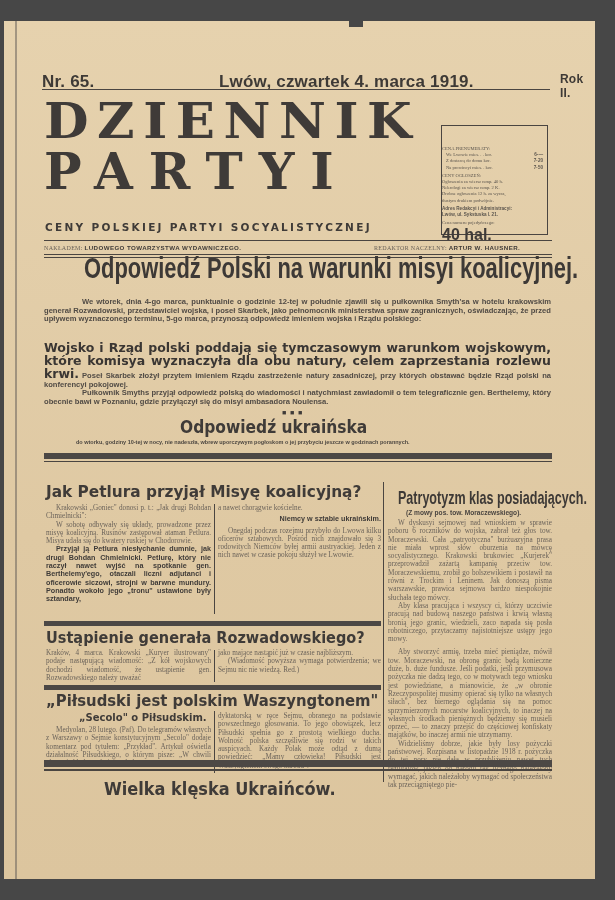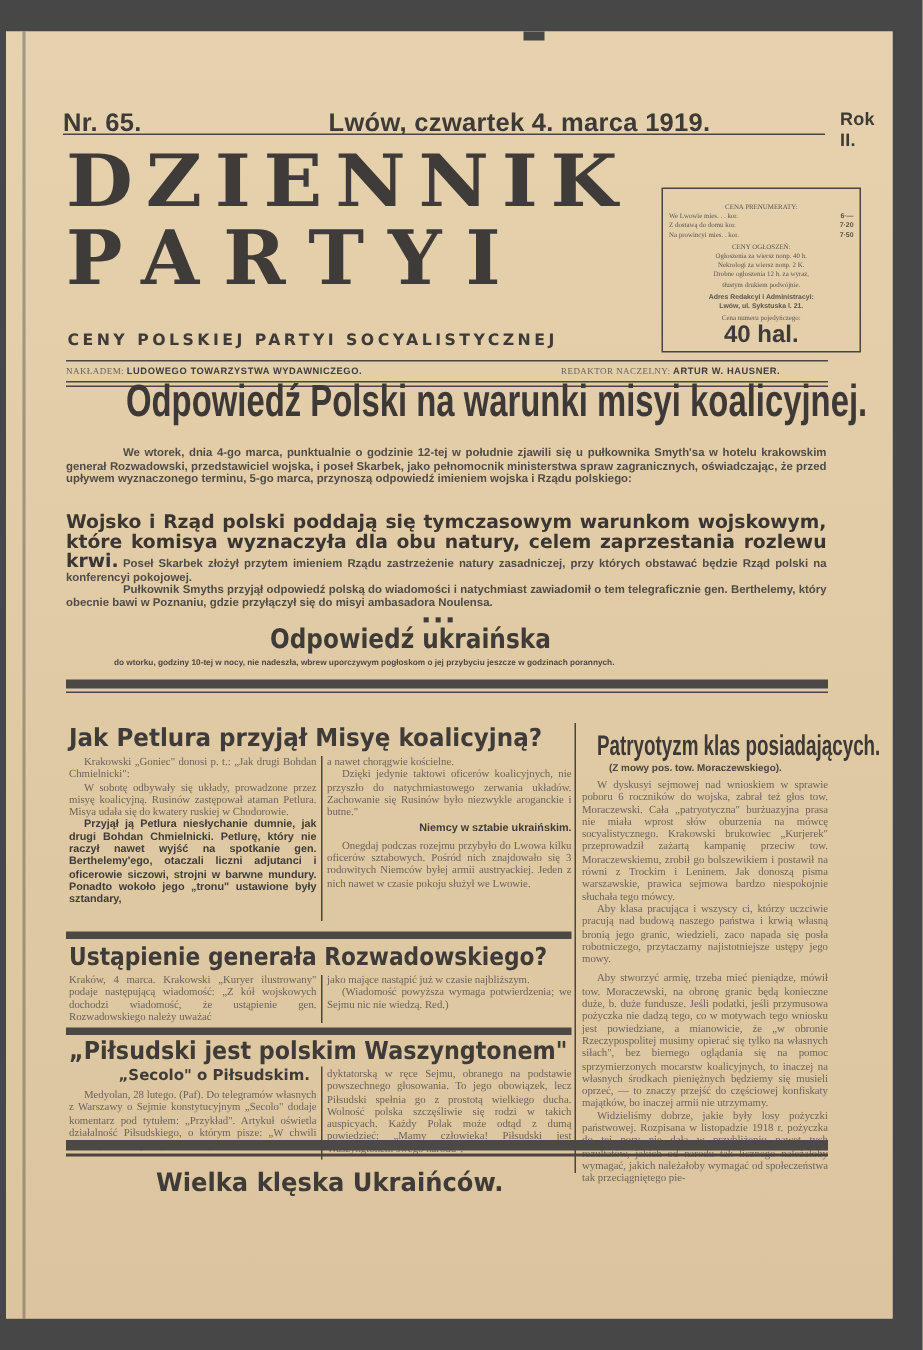--- a/index.html
+++ b/index.html
@@ -22,21 +22,21 @@
   .rule { position: absolute; height: 1px; background: #4a4541; }
   .rule2 { position: absolute; height: 2px; background: #4a4541; }
   .thickbar { position: absolute; height: 6px; background: #4c4845; }
 
   .mast {
     font-family: "DejaVu Serif", serif; font-weight: bold; color: #3f3b38;
     letter-spacing: 10px; line-height: 1;
   }
   .organ { font-family: "DejaVu Sans", sans-serif; font-weight: bold; font-size: 10.5px; letter-spacing: 2.3px; color: #3f3b38; }
 
-  .pricebox { position: absolute; left: 437px; top: 104px; width: 133px; height: 110px; border: 1.5px solid #4a4541; text-align: center; font-size: 4.6px; line-height: 6.2px; color: #5a544d; padding-top: 9px; }
+  .pricebox { position: absolute; left: 437px; top: 104px; width: 107px; height: 110px; border: 1.5px solid #4a4541; font-size: 4.6px; line-height: 6.2px; color: #5a544d; padding-top: 20px; }
   .pricebox .row { display: flex; justify-content: space-between; padding: 0 4px; }
   .pricebox .b { font-family: "Liberation Sans", sans-serif; font-weight: bold; }
   .pricebox .big { font-family: "Liberation Sans", sans-serif; font-weight: bold; font-size: 16px; line-height: 18px; color: #3f3b38; }
 
   .imprint { font-size: 6px; color: #6a6259; letter-spacing: .3px; }
   .imprint b { font-family: "Liberation Sans", sans-serif; font-size: 6.2px; color: #3f3b38; letter-spacing: .4px; }
 
   .headline1 { font-family: "Liberation Sans Narrow", "Liberation Sans", sans-serif; font-weight: bold; color: #3d3936; transform-origin: left top; white-space: nowrap; }
   .para { font-family: "Liberation Sans", sans-serif; font-weight: bold; font-size: 7.6px; line-height: 8.6px; color: #514b45; text-align: justify; }
   .boldpara { font-family: "DejaVu Sans", sans-serif; font-weight: bold; font-size: 12.5px; line-height: 13px; color: #3a3633; }
@@ -119,21 +119,20 @@
 
   <div class="abs h2" style="left:42px; top:461px; font-size:16.5px; transform:scaleX(0.93); transform-origin:left top;">Jak Petlura przyjął Misyę koalicyjną?</div>
   <div class="abs col" style="left:42px; top:483px; width:165px;">
     <p class="indent">Krakowski „Goniec" donosi p. t.: „Jak drugi Bohdan Chmielnicki":</p>
     <p class="indent">W sobotę odbywały się układy, prowadzone przez misyę koalicyjną. Rusinów zastępował ataman Petlura. Misya udała się do kwatery ruskiej w Chodorowie.</p>
     <p class="indent s">Przyjął ją Petlura niesłychanie dumnie, jak drugi Bohdan Chmielnicki. Petlurę, który nie raczył nawet wyjść na spotkanie gen. Berthelemy'ego, otaczali liczni adjutanci i oficerowie siczowi, strojni w barwne mundury. Ponadto wokoło jego „tronu" ustawione były sztandary,</p>
   </div>
   <div class="vrule" style="left:210px; top:483px; height:110px;"></div>
   <div class="abs col" style="left:214px; top:483px; width:163px;">
     <p>a nawet chorągwie kościelne.</p>
-    <p class="indent">Dzięki jedynie taktowi oficerów koalicyjnych, nie przyszło do natychmiastowego zerwania układów. Zachowanie się Rusinów było niezwykle aroganckie i butne."</p>
     <p class="s center" style="margin:3px 0;">Niemcy w sztabie ukraińskim.</p>
     <p class="indent">Onegdaj podczas rozejmu przybyło do Lwowa kilku oficerów sztabowych. Pośród nich znajdowało się 3 rodowitych Niemców byłej armii austryackiej. Jeden z nich nawet w czasie pokoju służył we Lwowie.</p>
   </div>
   <div class="thickbar" style="left:40px; top:600px; width:337px; height:5px;"></div>
 
   <div class="abs h2" style="left:42px; top:607px; font-size:16.5px; transform:scaleX(0.88); transform-origin:left top;">Ustąpienie generała Rozwadowskiego?</div>
   <div class="abs col" style="left:42px; top:628px; width:165px;">Kraków, 4 marca. Krakowski „Kuryer ilustrowany" podaje następującą wiadomość: „Z kół wojskowych dochodzi wiadomość, że ustąpienie gen. Rozwadowskiego należy uważać</div>
   <div class="vrule" style="left:210px; top:629px; height:32px;"></div>
   <div class="abs col" style="left:214px; top:628px; width:163px;">
     <p>jako mające nastąpić już w czasie najbliższym.</p>

